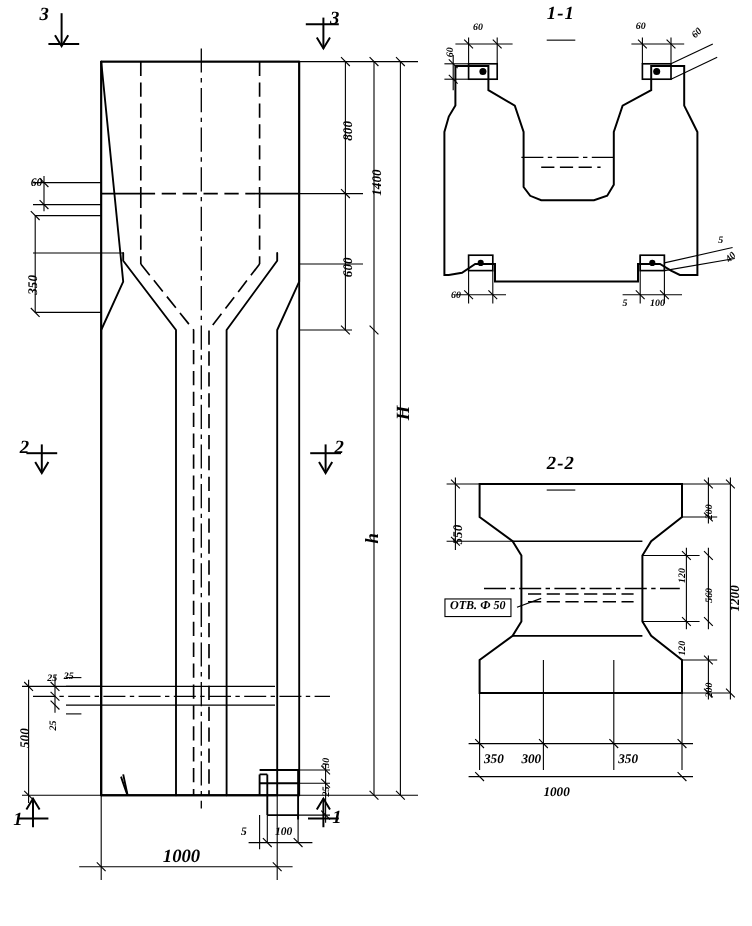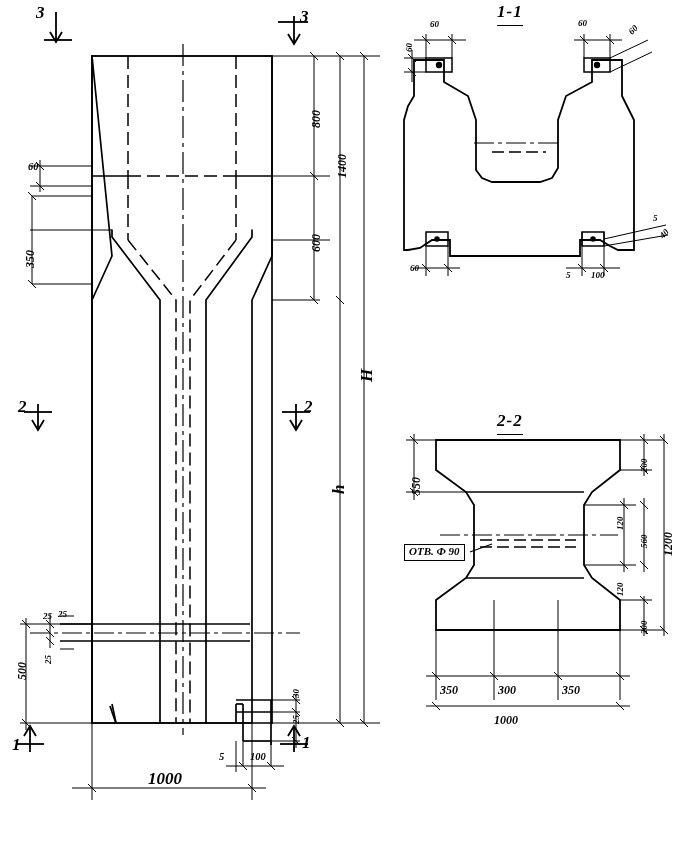--- a/index.html
+++ b/index.html
@@ -45,21 +45,21 @@
     font-family: "Liberation Serif", serif;
     font-style: italic;
     font-weight: bold;
     font-size: 17px;
     letter-spacing: 1px;
     white-space: nowrap;
   }
   .viewtitle .ul {
     display: block;
     border-bottom: 1.6px solid #000;
-    padding-bottom: 3px;
+    padding-bottom: 14px;
   }
   .boxed {
     position: absolute;
     border: 1.4px solid #000;
     padding: 1px 4px 2px 4px;
     font-family: "Liberation Serif", serif;
     font-style: italic;
     font-weight: bold;
     font-size: 11px;
     white-space: nowrap;
@@ -465,19 +465,19 @@
   <div class="lbl tiny" style="left:591px; top:271px;">100</div>
 
   <div class="lbl rot90" style="left:410px; top:495px;">550</div>
   <div class="lbl rot90 tiny" style="left:640px; top:472px;">200</div>
   <div class="lbl rot90 tiny" style="left:616px; top:530px;">120</div>
   <div class="lbl rot90 tiny" style="left:640px; top:548px;">560</div>
   <div class="lbl rot90" style="left:662px; top:556px;">1200</div>
   <div class="lbl rot90 tiny" style="left:616px; top:596px;">120</div>
   <div class="lbl rot90 tiny" style="left:640px; top:634px;">200</div>
   <div class="lbl" style="left:440px; top:684px;">350</div>
-  <div class="lbl" style="left:498px; top:684px;">300</div>
+  <div class="lbl" style="left:474px; top:684px;">300</div>
   <div class="lbl" style="left:562px; top:684px;">350</div>
   <div class="lbl" style="left:494px; top:714px;">1000</div>
 
-  <div class="boxed" style="left:404px; top:544px;">ОТВ. Ф 90</div>
+  <div class="boxed" style="left:404px; top:544px;">ОТВ. Ф 50</div>
 
 </div>
 
 </body></html>

